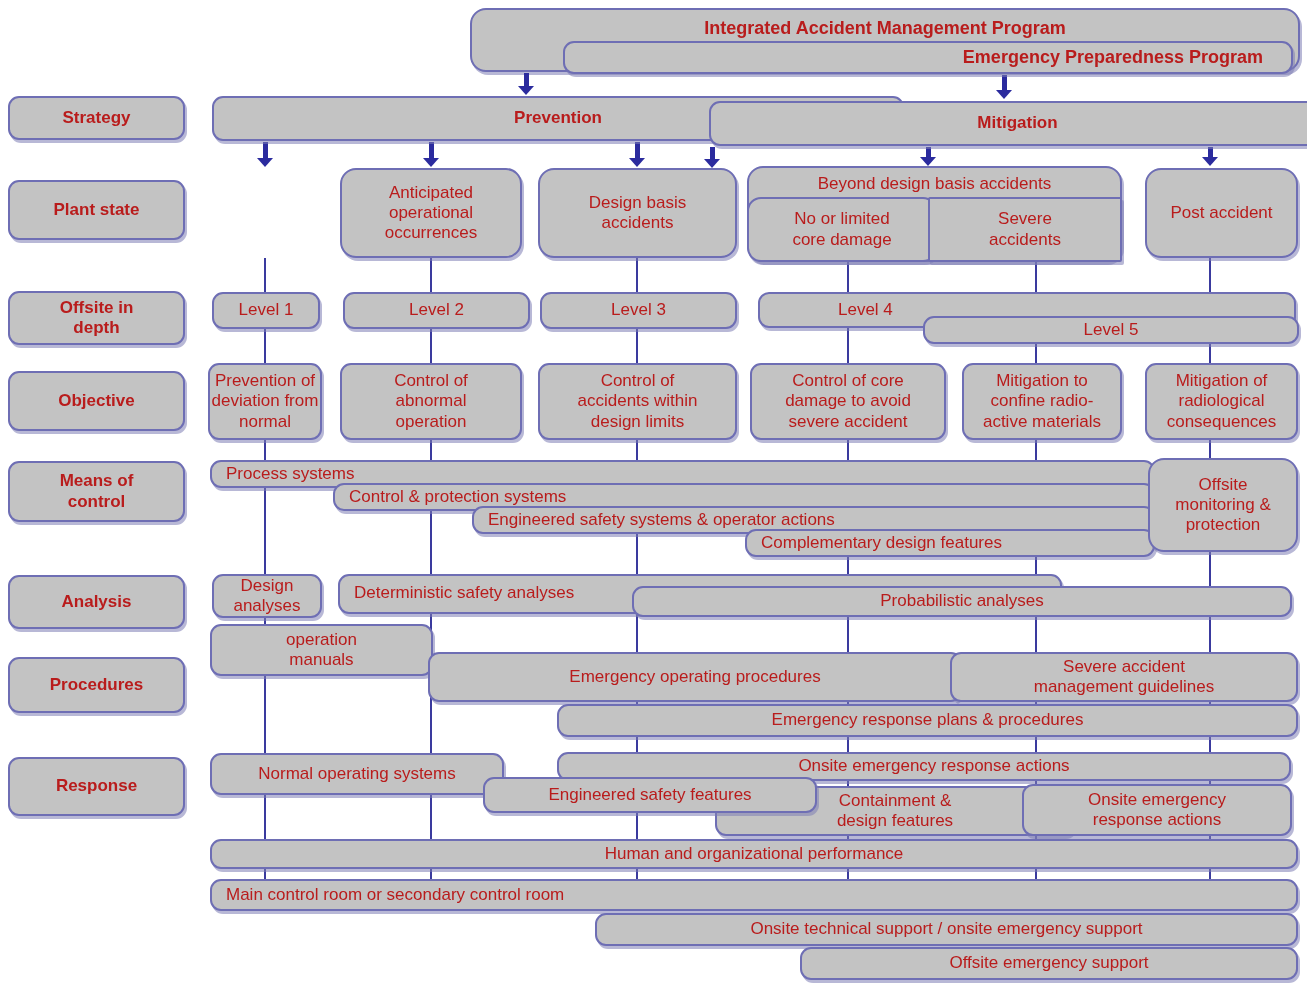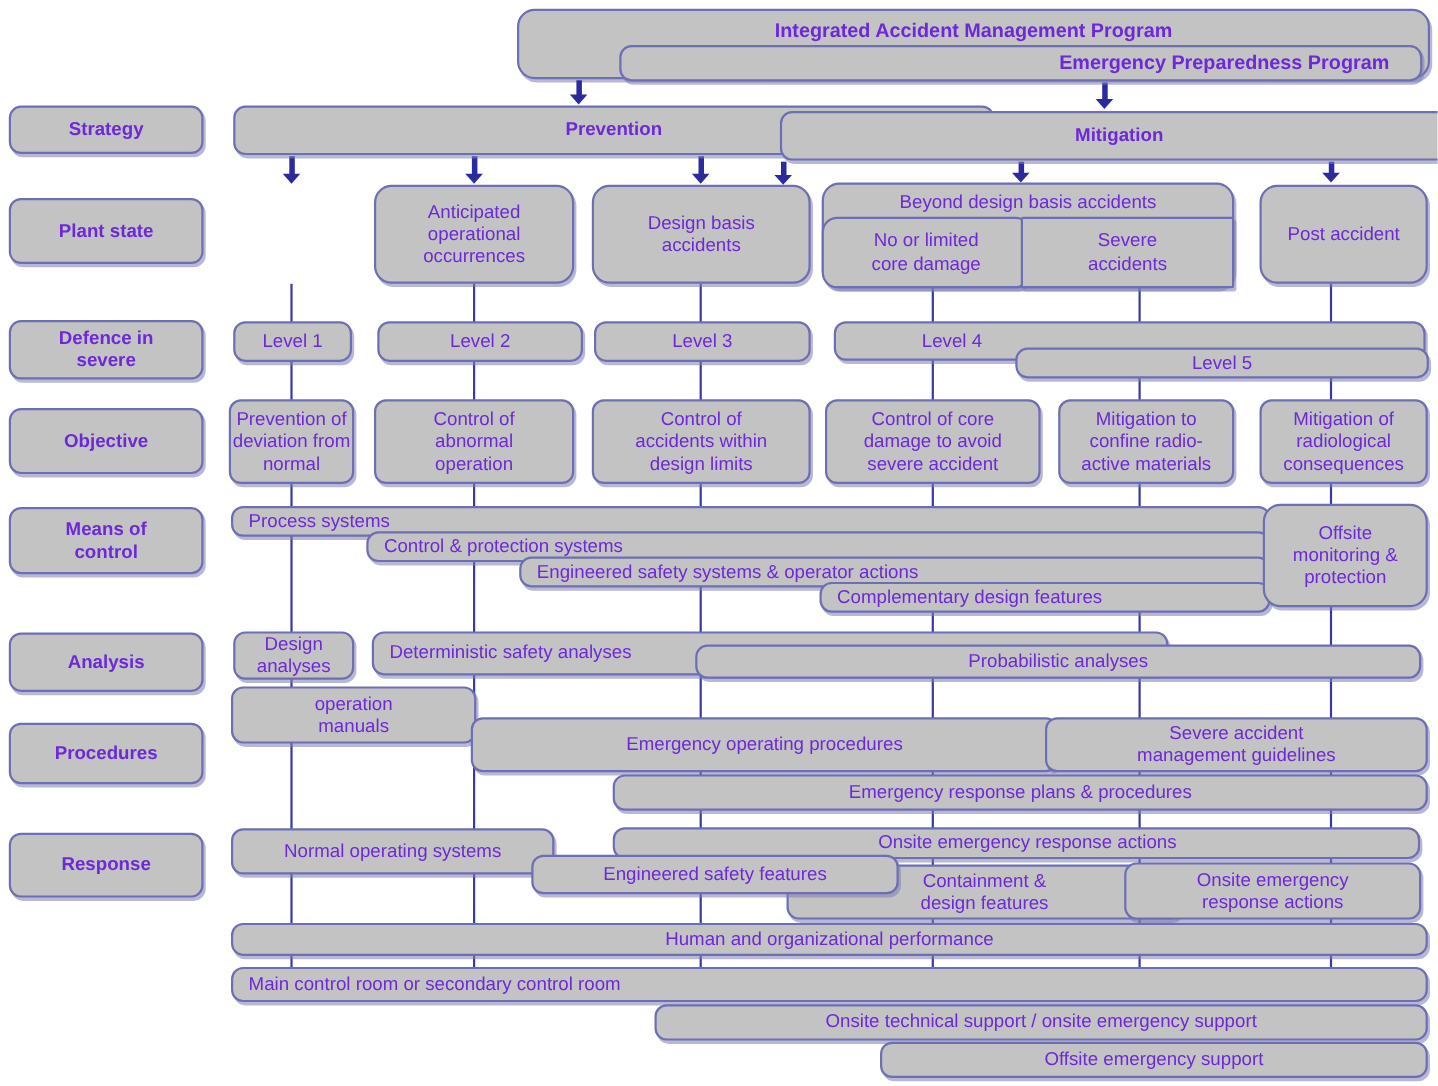--- a/index.html
+++ b/index.html
@@ -1,17 +1,17 @@
 <!DOCTYPE html>
 <html><head>
 <meta charset="utf-8">
 <style>
   html,body{margin:0;padding:0;background:#fff;}
   #stage{position:relative;width:1307px;height:987px;background:#ffffff;
-         font-family:"Liberation Sans", sans-serif;color:#6d28d9;overflow:hidden;text-decoration:underline;}
+         font-family:"Liberation Sans", sans-serif;color:#b91c1c;overflow:hidden;text-decoration:underline;}
   .box{position:absolute;background:#c3c3c3;border:2px solid #6e6eb4;border-radius:11px;
        display:flex;align-items:center;justify-content:center;text-align:center;
        font-size:17px;line-height:1.18;box-sizing:border-box;z-index:2;
        box-shadow:2px 3px 0 rgba(125,125,180,.55);}
   .bold{font-weight:bold;}
   .r18{border-radius:16px;}
   .leftal{justify-content:flex-start;text-align:left;padding-left:14px;}
   .topal{align-items:flex-start;padding-top:8px;}
   .t{display:inline-block;}
   .z3{z-index:3}.z4{z-index:4}.z5{z-index:5}.z6{z-index:6}
@@ -73,21 +73,21 @@
       <i class="head"></i>
     </div>
 
   <div class="box bold" style="left:8px;top:96px;width:177px;height:44px">
       <span class="t">Strategy</span>
     </div>
   <div class="box bold" style="left:8px;top:180px;width:177px;height:60px">
       <span class="t">Plant state</span>
     </div>
   <div class="box bold" style="left:8px;top:291px;width:177px;height:54px">
-      <span class="t" style="width:86px">Defence in severe</span>
+      <span class="t" style="width:86px">Offsite in depth</span>
     </div>
   <div class="box bold" style="left:8px;top:371px;width:177px;height:60px">
       <span class="t">Objective</span>
     </div>
   <div class="box bold" style="left:8px;top:461px;width:177px;height:61px">
       <span class="t" style="width:92px">Means of control</span>
     </div>
   <div class="box bold" style="left:8px;top:575px;width:177px;height:54px">
       <span class="t">Analysis</span>
     </div>

